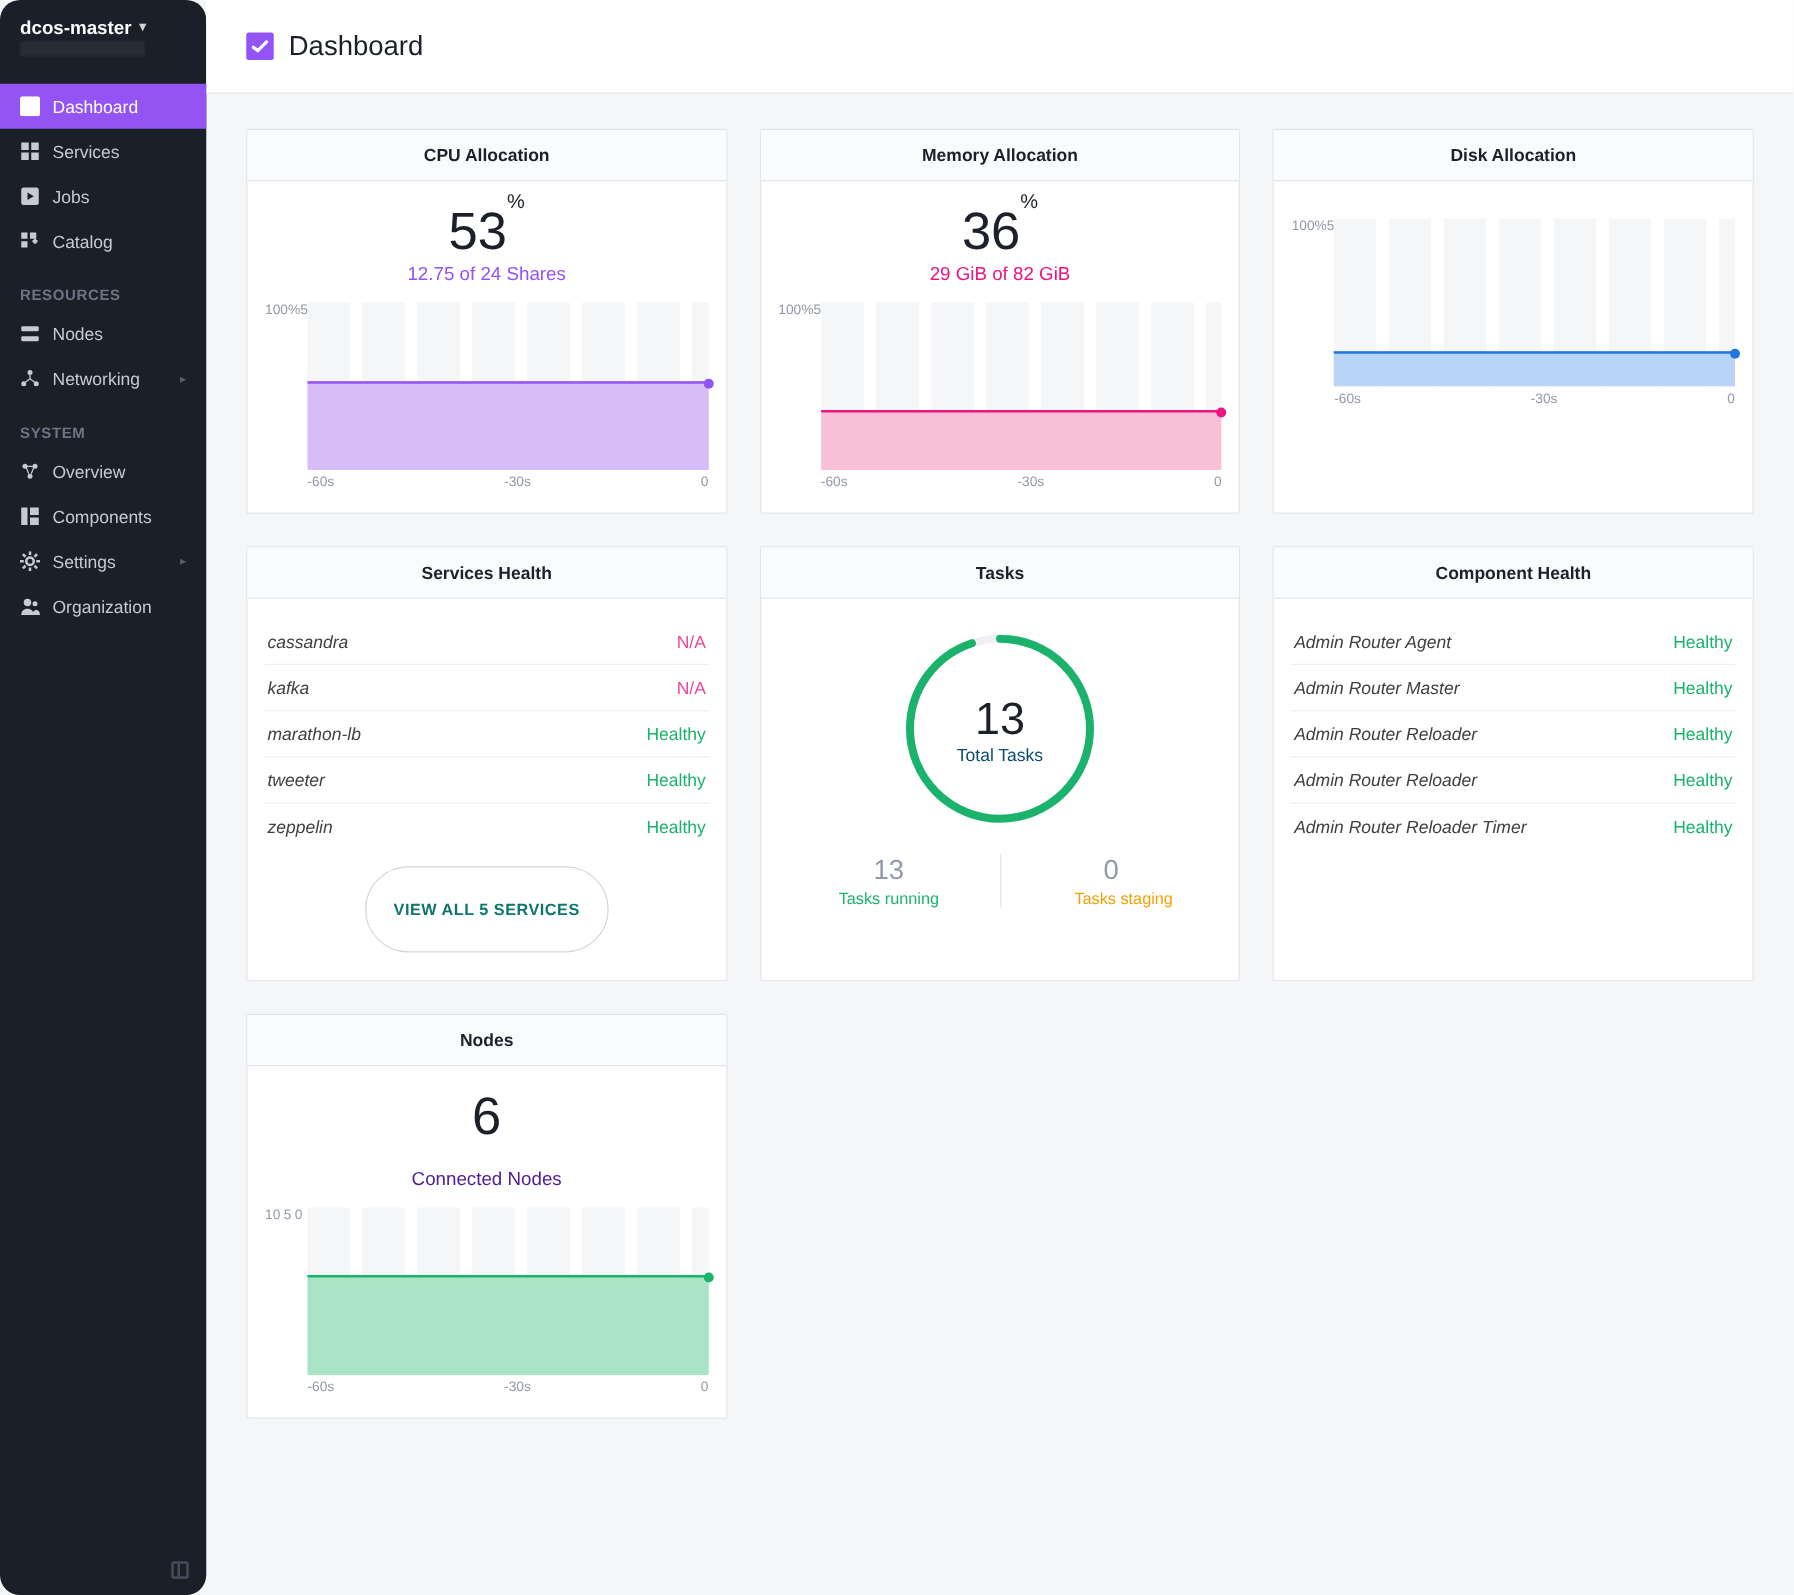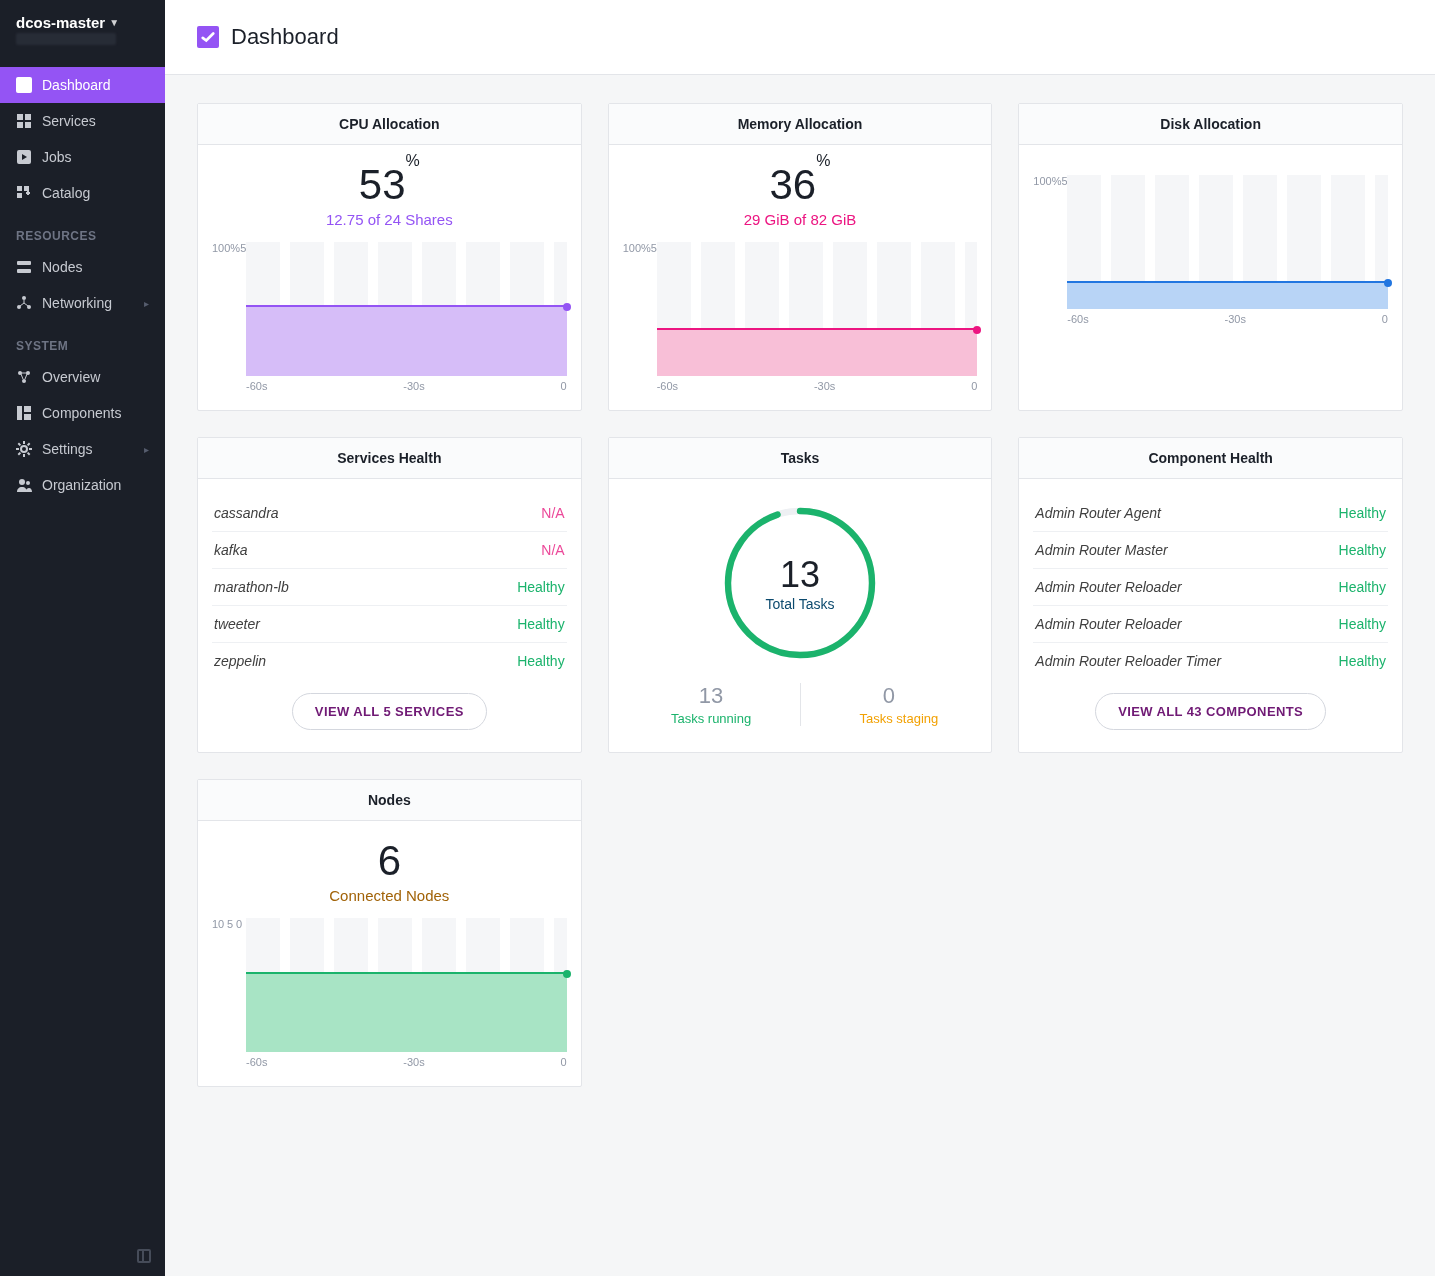--- a/index.html
+++ b/index.html
@@ -1,20 +1,20 @@
 <!DOCTYPE html>
 <html><head>
 <meta charset="utf-8">
 <style>
 * { box-sizing: border-box; margin: 0; padding: 0; }
 body { font-family: -apple-system, BlinkMacSystemFont, "Segoe UI", Helvetica, Arial, sans-serif; background: #f5f6f7; color: #1b2029; }
 .app { display: flex; min-height: 100vh; }
 
 
-.sidebar { width: 165px; background: #1b1f28; color: #fff; display: flex; flex-direction: column; font-size: 14px; }
+.sidebar { width: 165px; background: #1b1f28; color: #fff; display: flex; flex-direction: column; font-size: 14px; border-radius: 16px; }
 .sidebar-top { padding: 14px 16px 4px; }
 .cluster-name { font-weight: 600; font-size: 15px; cursor: pointer; display: flex; align-items: center; gap: 4px; }
 .cluster-name .caret { font-size: 10px; opacity: .8; }
 .cluster-sub { margin-top: 2px; width: 100px; height: 12px; background: #2d323d; border-radius: 2px; filter: blur(1px); opacity: .7; }
 
 .nav-group { margin-top: 18px; }
 .nav-label { color: #6e7484; font-size: 12px; font-weight: 600; letter-spacing: .5px; padding: 0 16px 6px; }
 .nav-item { display: flex; align-items: center; gap: 10px; padding: 10px 16px; color: #c7cad1; cursor: pointer; position: relative; font-weight: 500; }
 .nav-item.active { background: #9454f4; color: #fff; }
 .nav-item .chev { margin-left: auto; font-size: 10px; color: #565d6e; }
@@ -60,21 +60,21 @@
 .mem .mc-dot { background: #ec1581; }
 .disk .mc-dot { background: #2276e0; }
 
 
 .health-list { list-style: none; }
 .health-row { display: flex; justify-content: space-between; align-items: center; padding: 10px 2px; border-bottom: 1px solid #eef0f3; font-size: 14px; }
 .health-row:last-child { border-bottom: none; }
 .health-row .name { color: #404040; font-style: italic; }
 .health-row .status-healthy { color: #1bb36c; font-weight: 500; }
 .health-row .status-na { color: #ec4899; }
-.view-all { margin: 14px auto 4px; display: block; padding: 10px 22px; border: 1px solid #d4d7de; background: #fff; border-radius: 50px; font-size: 13px; font-weight: 600; letter-spacing: .4px; cursor: pointer; color: #701a75; }
+.view-all { margin: 14px auto 4px; display: block; padding: 26px 22px; border: 1px solid #d4d7de; background: #fff; border-radius: 50px; font-size: 13px; font-weight: 600; letter-spacing: .4px; cursor: pointer; color: #0f766e; }
 
 
 .donut-wrap { display: flex; flex-direction: column; align-items: center; padding: 8px 0 0; }
 .donut { position: relative; width: 160px; height: 160px; }
 .donut svg { width: 160px; height: 160px; transform: rotate(-90deg); }
 .donut .ring-bg { stroke: #eef0f3; }
 .donut .ring { stroke: #1bb36c; }
 .donut-center { position: absolute; inset: 0; display: flex; flex-direction: column; align-items: center; justify-content: center; }
 .donut-center .num { font-size: 36px; font-weight: 300; color: #1b2029; }
 .donut-center .lbl { font-size: 14px; color: #0c4a6e; }
@@ -83,21 +83,21 @@
 .tasks-split > div:first-child { border-right: 1px solid #e3e5e9; }
 .tasks-split .tnum { font-size: 22px; color: #9198a6; font-weight: 300; }
 .tasks-split .running .tnum, .tasks-split .running .tlbl { color: #9198a6; }
 .tasks-split .running .tlbl { color: #1bb36c; }
 .tasks-split .staging .tlbl { color: #f2a103; padding-left: 20px; }
 .tasks-split .tlbl { font-size: 13px; margin-top: 2px; }
 
 
 .nodes-big { text-align: center; }
 .nodes-big .num { font-size: 42px; font-weight: 300; color: #1b2029; }
-.nodes-big .lbl { font-size: 15px; color: #a16207; margin-top: 2px; }
+.nodes-big .lbl { font-size: 15px; color: #4c1d95; margin-top: 18px; }
 .nodes .mc-fill { border-color: #1bb36c; background: #a8e4c5; }
 .nodes .mc-dot { background: #1bb36c; }
 
 </style>
 </head>
 <body>
 
 <div class="app">
 
   <aside class="sidebar">
@@ -397,21 +397,20 @@
               </li>
               <li class="health-row">
                 <span class="name">Admin Router Reloader</span>
                 <span class="status-healthy">Healthy</span>
               </li>
               <li class="health-row">
                 <span class="name">Admin Router Reloader Timer</span>
                 <span class="status-healthy">Healthy</span>
               </li>
             </ul>
-          <button class="view-all">VIEW ALL 43 COMPONENTS</button>
         </div>
       </div>
 
       <div class="panel nodes">
         <div class="panel-header">Nodes</div>
         <div class="panel-body">
           <div class="nodes-big">
             <div class="num">6</div>
             <div class="lbl">Connected Nodes</div>
           </div>

